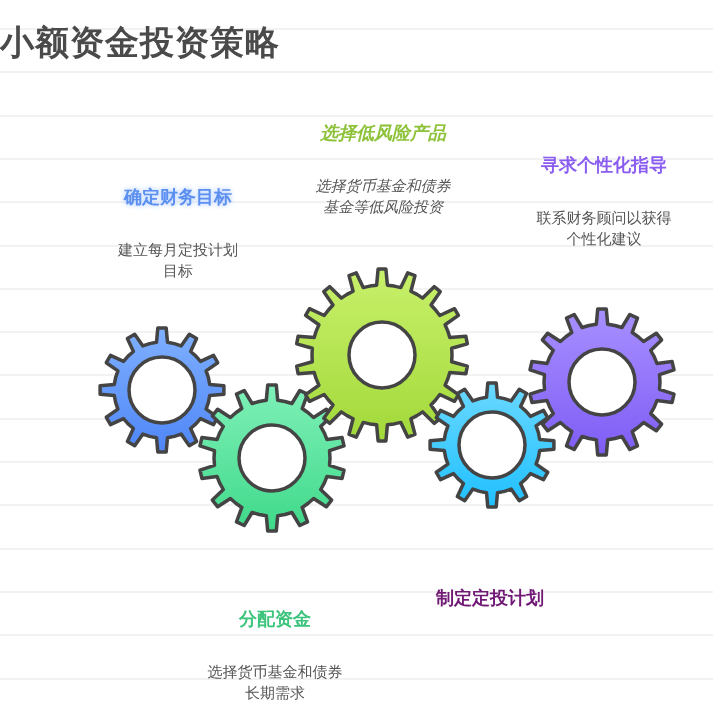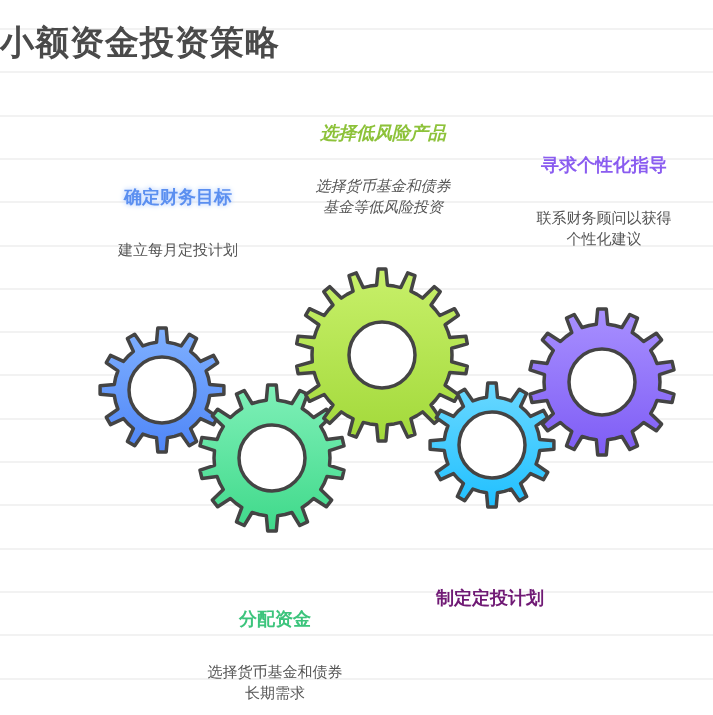--- a/index.html
+++ b/index.html
@@ -87,20 +87,21 @@
         <path d="M589.1,325.5 L596.3,324.3 L597.7,309.1 L606.3,309.1 L607.7,324.3 L614.9,325.5 L621.9,327.5 L629.8,314.5 L637.5,318.2 L632.2,332.5 L638.2,336.7 L643.6,341.5 L656.3,333.2 L661.6,339.9 L650.7,350.5 L654.3,356.8 L657.0,363.6 L672.1,361.6 L674.0,369.9 L659.5,374.7 L660.0,382.0 L659.5,389.3 L674.0,394.1 L672.1,402.4 L657.0,400.4 L654.3,407.2 L650.7,413.5 L661.6,424.1 L656.3,430.8 L643.6,422.5 L638.2,427.3 L632.2,431.5 L637.5,445.8 L629.8,449.5 L621.9,436.5 L614.9,438.5 L607.7,439.7 L606.3,454.9 L597.7,454.9 L596.3,439.7 L589.1,438.5 L582.1,436.5 L574.2,449.5 L566.5,445.8 L571.8,431.5 L565.8,427.3 L560.4,422.5 L547.7,430.8 L542.4,424.1 L553.3,413.5 L549.7,407.2 L547.0,400.4 L531.9,402.4 L530.0,394.1 L544.5,389.3 L544.0,382.0 L544.5,374.7 L530.0,369.9 L531.9,361.6 L547.0,363.6 L549.7,356.8 L553.3,350.5 L542.4,339.9 L547.7,333.2 L560.4,341.5 L565.8,336.7 L571.8,332.5 L566.5,318.2 L574.2,314.5 L582.1,327.5 Z" fill="url(#g-guidance)" stroke="#444" stroke-width="3.5" stroke-linejoin="round"></path>
         <circle cx="602" cy="382" r="33" fill="#fff" stroke="#444" stroke-width="3.5"></circle>
       </g>
     </g>
 </svg>
 
 <div class="block" style="left:78px; top:185px; width:200px;">
   <div class="head" style="color:#5b8ff0; text-shadow:0 0 6px #c9dcff,0 0 4px #c9dcff;">确定财务目标</div>
   <div class="desc">
     <div>建立每月定投计划</div>
+    <div>目标</div>
   </div>
 </div>
 
 <div class="block" style="left:283px; top:121px; width:200px;font-style:italic;">
   <div class="head" style="color:#8dc23a;">选择低风险产品</div>
   <div class="desc">
     <div>选择货币基金和债券</div>
     <div>基金等低风险投资</div>
   </div>
 </div>

